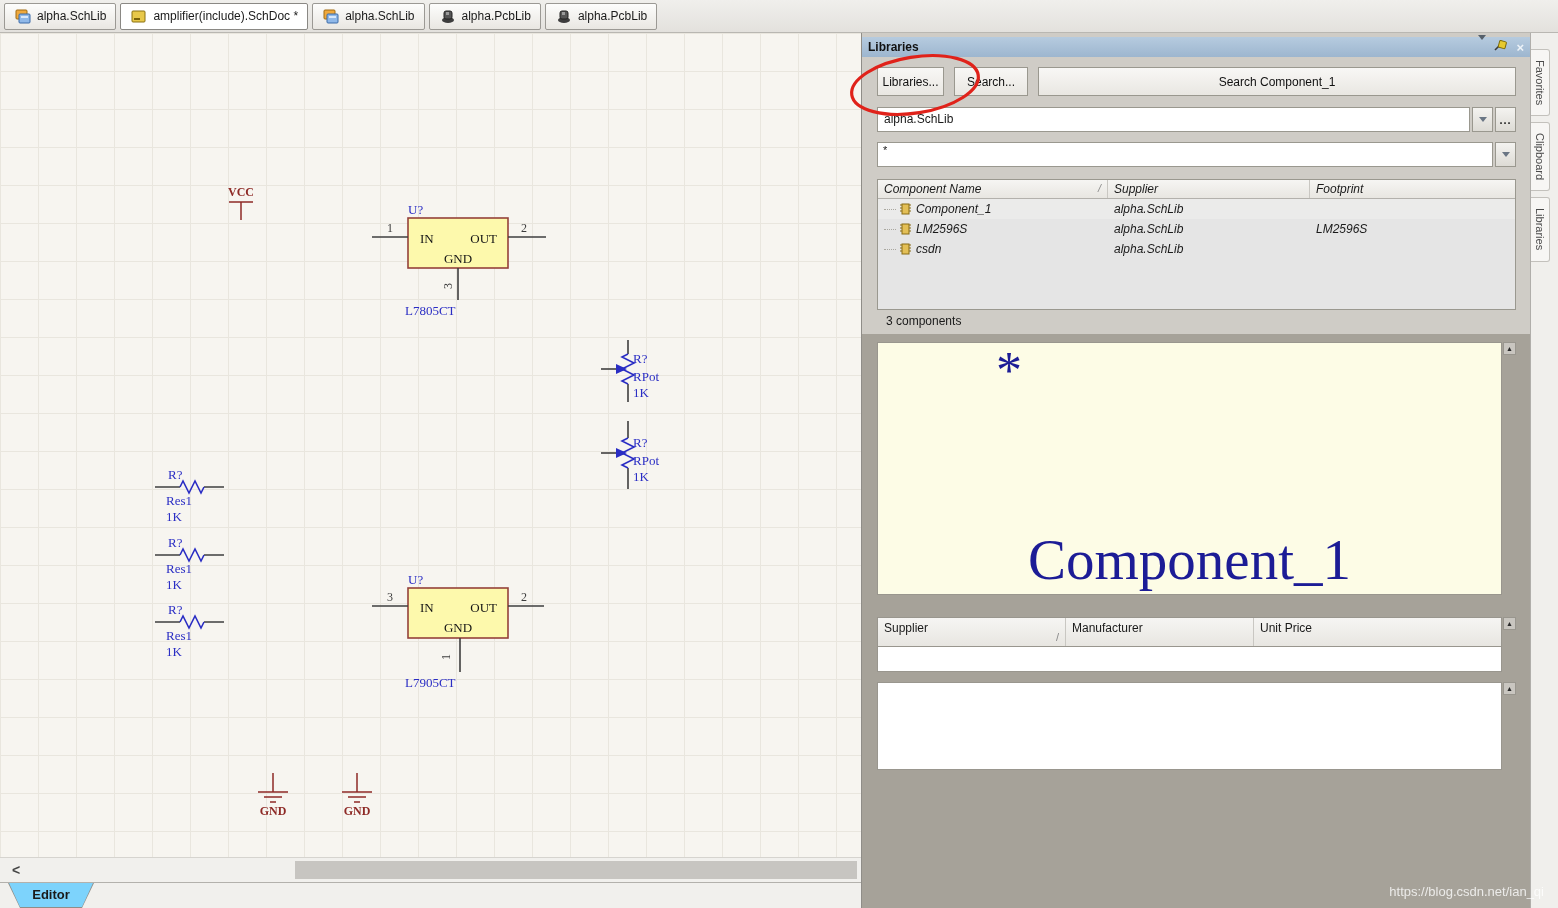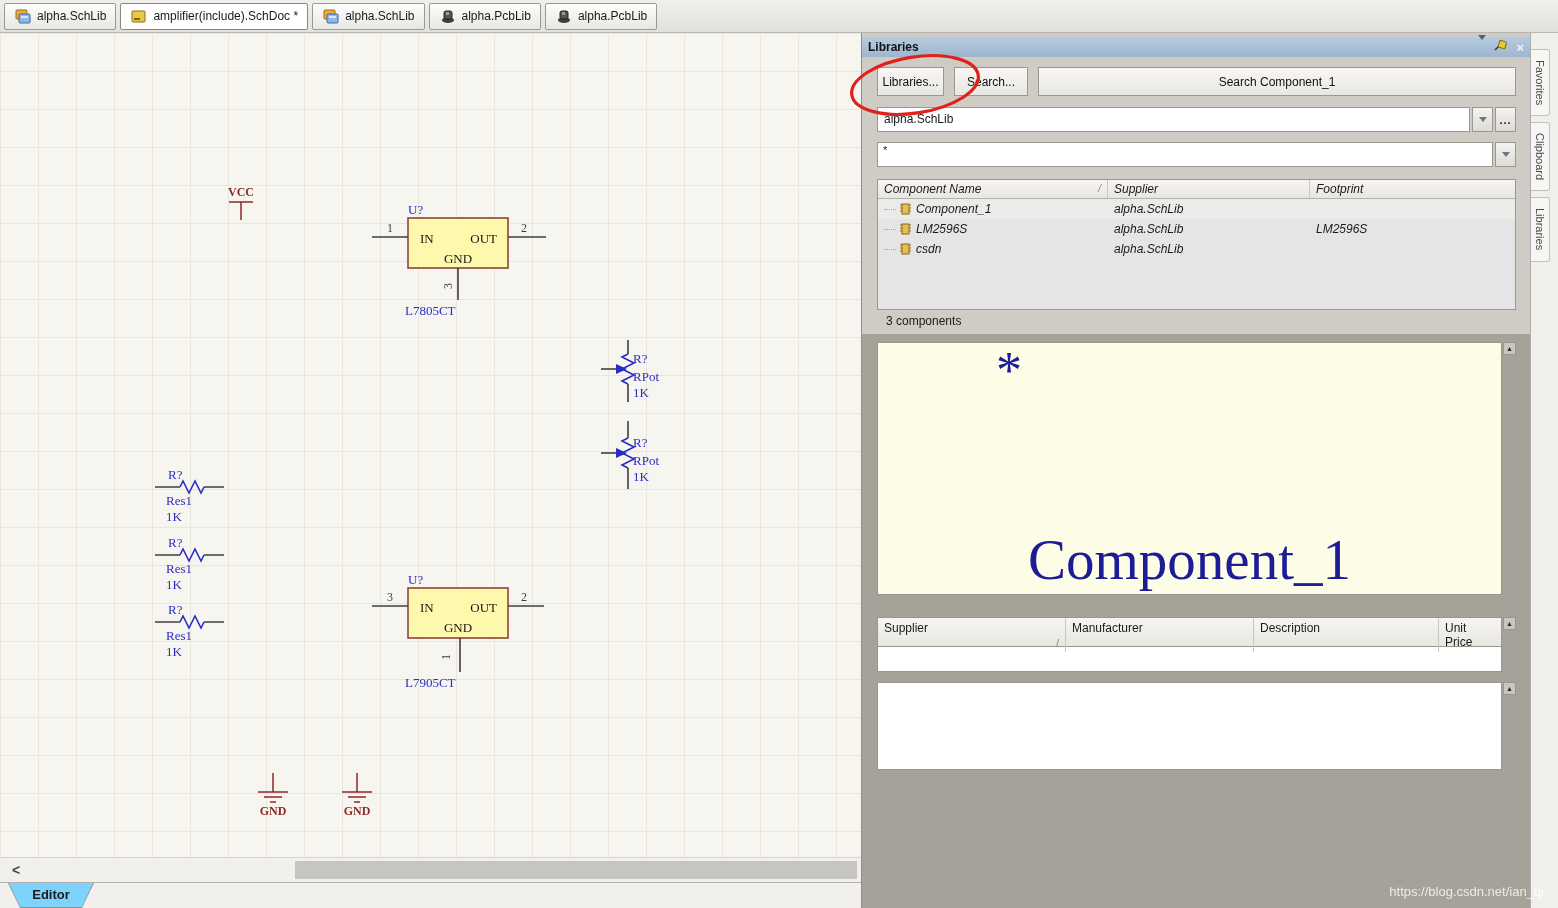--- a/index.html
+++ b/index.html
@@ -383,23 +383,20 @@
 
         <div class="section">
           <div class="sup-head">
             <div class="cell">
                 <span>Supplier</span>
                 <span class="sort">/</span>
               </div>
             <div class="cell">
                 <span>Manufacturer</span>
               </div>
-            <div class="cell">
-                <span>Description</span>
-              </div>
             <div class="cell" style="border-right:none;">
                 <span>Unit Price</span>
               </div>
           </div>
           <div class="sup-body"></div>
           <div class="uparr">▲</div>
         </div>
 
         <div class="section">
           <div class="bottombox"></div>

